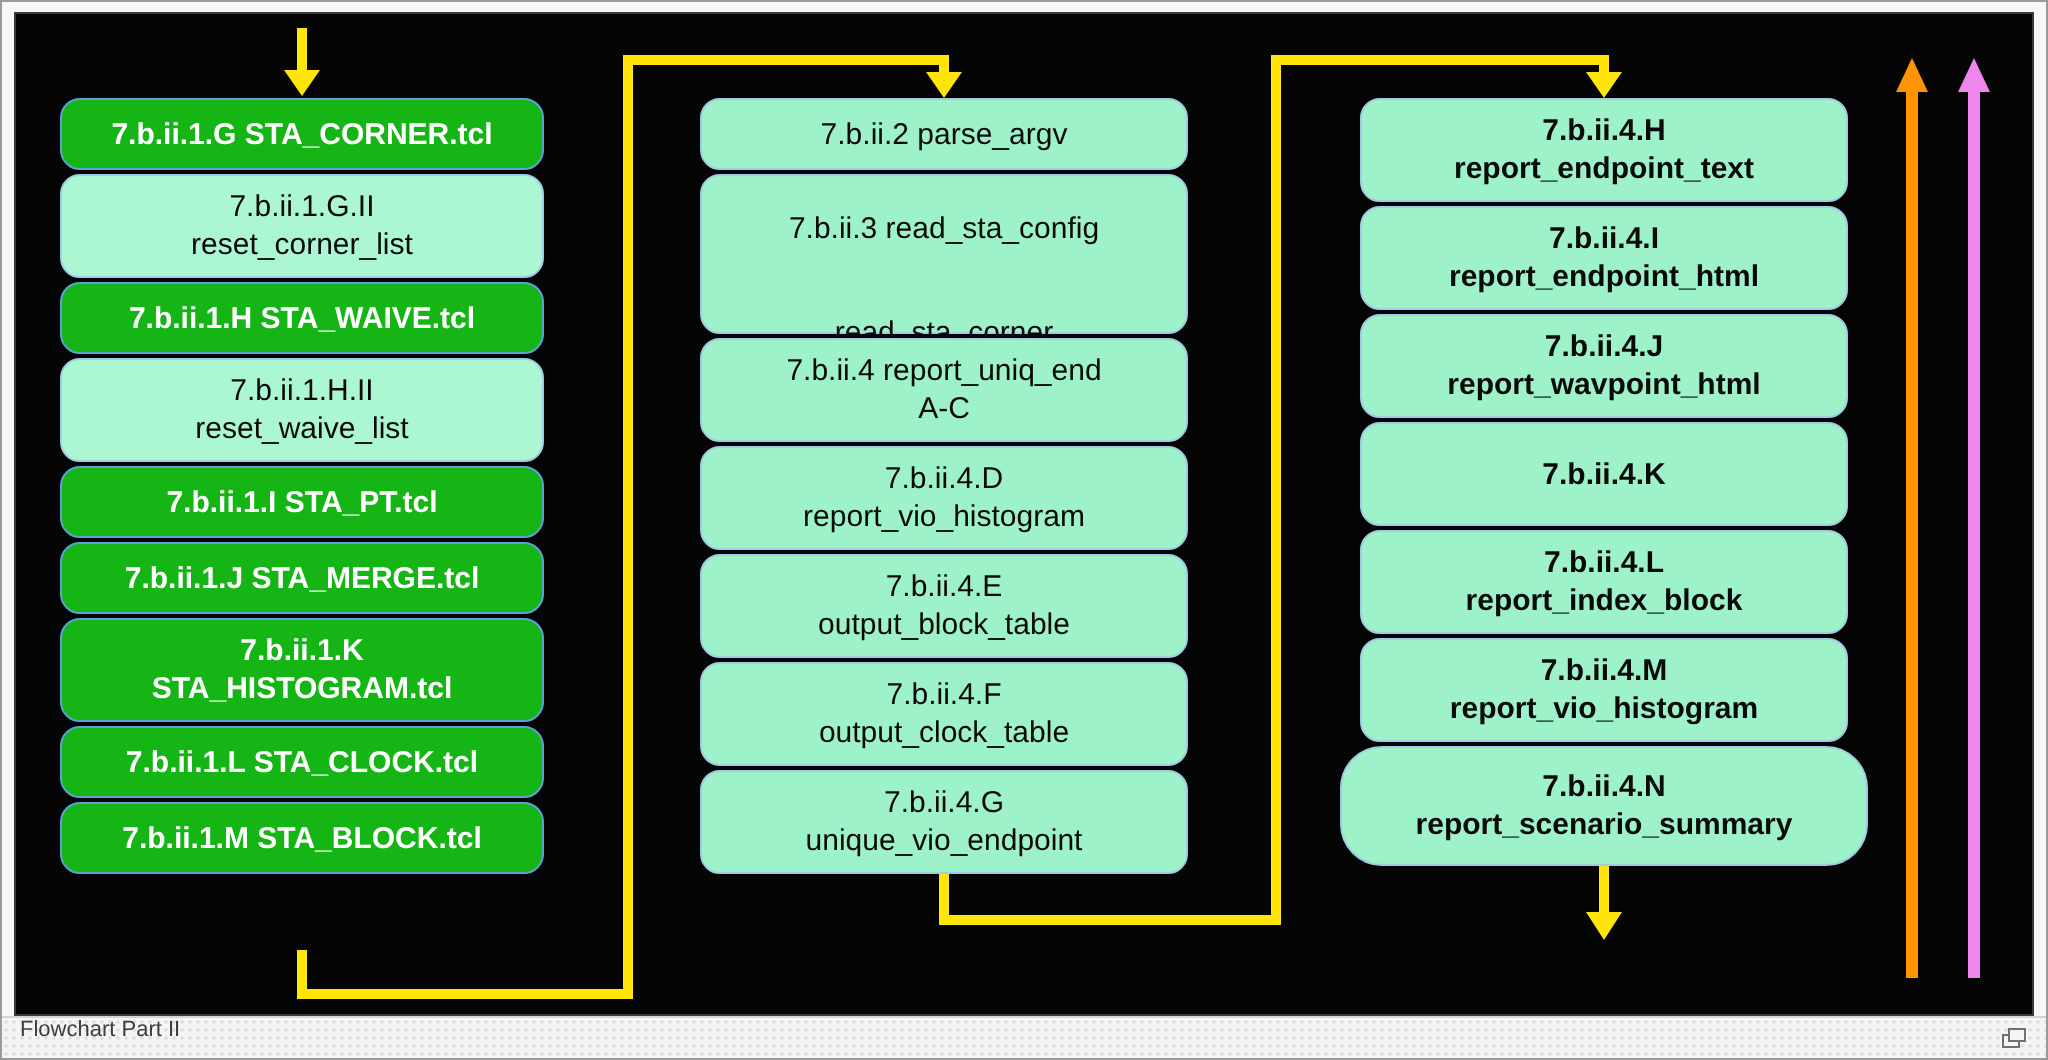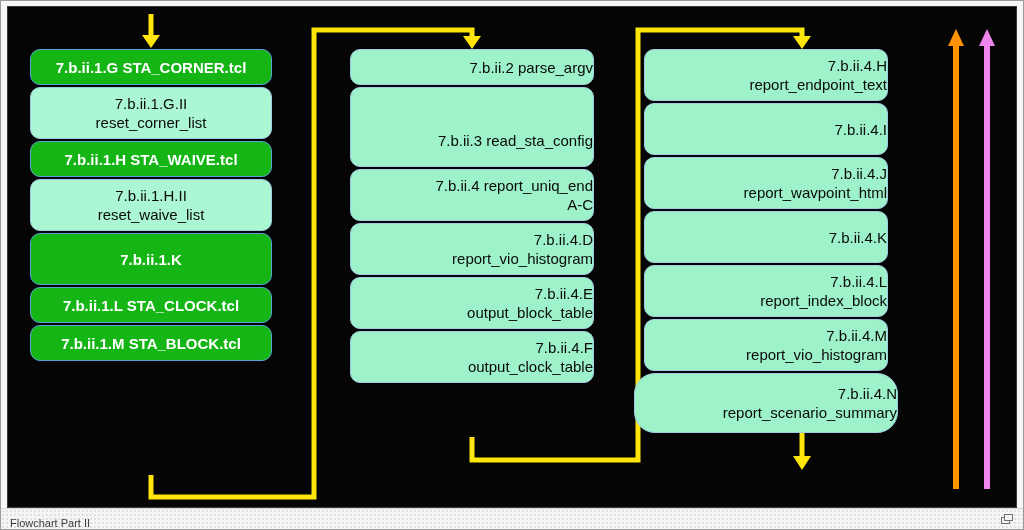--- a/index.html
+++ b/index.html
@@ -11,46 +11,46 @@
   .canvas {
     position:absolute; left:6px; top:5px; width:1010px; height:502px;
     background:var(--canvas_bg, #050505); border:1px solid #3a3a3a;
   }
   .connectors { position:absolute; left:0; top:0; width:1010px; height:502px; z-index:1; }
   .connectors polyline, .connectors line { fill:none; }
   .col { position:absolute; top:42px; z-index:2; display:flex; flex-direction:column; }
   .col .box + .box { margin-top:2px; }
   .col1 { left:22px;  width:242px; }
   .col2 { left:342px; width:244px; }
-  .col3 { left:636px; width:244px; }
+  .col3 { left:672px; width:244px;font-weight:bold; }
   .box {
     width:100%; border-radius:10px;
     display:flex; flex-direction:column; justify-content:center; align-items:center;
     text-align:center; font-size:15px;
   }
   .box span { display:block; line-height:19px; }
   .h1 { height:36px; }
   .h2 { height:52px; }
   .h3 { height:80px; }
   .h3 span { line-height:24px;margin-top:28px; }
   .hN { height:60px;border-radius:21px; }
   .wide { width:264px; margin-left:-10px; }
   .green {
     background:var(--green_box, #14b514); color:var(--green_text, #ffffff);
     font-weight:bold; border:1px solid #5ba3d6;
   }
   .mintL { background:var(--mint_left, #abf7d3); color:var(--mint_text, #0a0a0a); border:1px solid #9fcde2; }
-  .mintM { background:var(--mint_main, #9df2ca); color:var(--mint_text, #0a0a0a); border:1px solid #9fcde2;align-items:flex-end; }
+  .mintM { background:var(--mint_main, #9df2ca); color:var(--mint_text, #0a0a0a); border:1px solid #9fcde2; }
   .statusbar {
     position:absolute; left:0; top:507px; width:1022px; height:21px;
     background:#f5f5f5;
     background-image:radial-gradient(#e1e1e1 1px, transparent 1px);
     background-size:4px 4px;
     border-top:1px solid #d4d4d4;
-    display:flex; align-items:flex-end;
+    display:flex; align-items:flex-start;
   }
   .statusbar .caption { font-size:11px; color:#3c3c3c; padding-left:9px; }
   .status-icon { position:absolute; right:10px; top:5px; width:12px; height:10px; cursor:pointer; }
   .status-icon .r1, .status-icon .r2 { position:absolute; border:1px solid #6f6f6f; background:#f5f5f5; }
   .status-icon .r1 { left:0; top:3px; width:9px; height:7px; }
   .status-icon .r2 { left:3px; top:0; width:9px; height:7px; }
 </style>
 </head>
 <body>
 
@@ -86,63 +86,76 @@
           <span>7.b.ii.1.G.II</span>
           <span>reset_corner_list</span>
         </div>
       <div class="box green h1">
           <span>7.b.ii.1.H STA_WAIVE.tcl</span>
         </div>
       <div class="box mintL h2">
           <span>7.b.ii.1.H.II</span>
           <span>reset_waive_list</span>
         </div>
+      <div class="box green h1">
+          <span>7.b.ii.1.I STA_PT.tcl</span>
+        </div>
+      <div class="box green h1">
+          <span>7.b.ii.1.J STA_MERGE.tcl</span>
+        </div>
       <div class="box green h2">
           <span>7.b.ii.1.K</span>
+          <span>STA_HISTOGRAM.tcl</span>
         </div>
       <div class="box green h1">
           <span>7.b.ii.1.L STA_CLOCK.tcl</span>
         </div>
       <div class="box green h1">
           <span>7.b.ii.1.M STA_BLOCK.tcl</span>
         </div>
     </div>
 
     <div class="col col2">
       <div class="box mintM h1">
           <span>7.b.ii.2 parse_argv</span>
         </div>
       <div class="box mintM h3">
           <span>7.b.ii.3 read_sta_config</span>
+          <span>read_sta_corner</span>
         </div>
       <div class="box mintM h2">
           <span>7.b.ii.4 report_uniq_end</span>
           <span>A-C</span>
         </div>
       <div class="box mintM h2">
           <span>7.b.ii.4.D</span>
           <span>report_vio_histogram</span>
         </div>
       <div class="box mintM h2">
           <span>7.b.ii.4.E</span>
           <span>output_block_table</span>
         </div>
       <div class="box mintM h2">
           <span>7.b.ii.4.F</span>
           <span>output_clock_table</span>
         </div>
+      <div class="box mintM h2">
+          <span>7.b.ii.4.G</span>
+          <span>unique_vio_endpoint</span>
+        </div>
     </div>
 
     <div class="col col3">
       <div class="box mintM h2">
           <span>7.b.ii.4.H</span>
           <span>report_endpoint_text</span>
         </div>
       <div class="box mintM h2">
           <span>7.b.ii.4.I</span>
+          <span>report_endpoint_html</span>
         </div>
       <div class="box mintM h2">
           <span>7.b.ii.4.J</span>
           <span>report_wavpoint_html</span>
         </div>
       <div class="box mintM h2">
           <span>7.b.ii.4.K</span>
         </div>
       <div class="box mintM h2">
           <span>7.b.ii.4.L</span>

